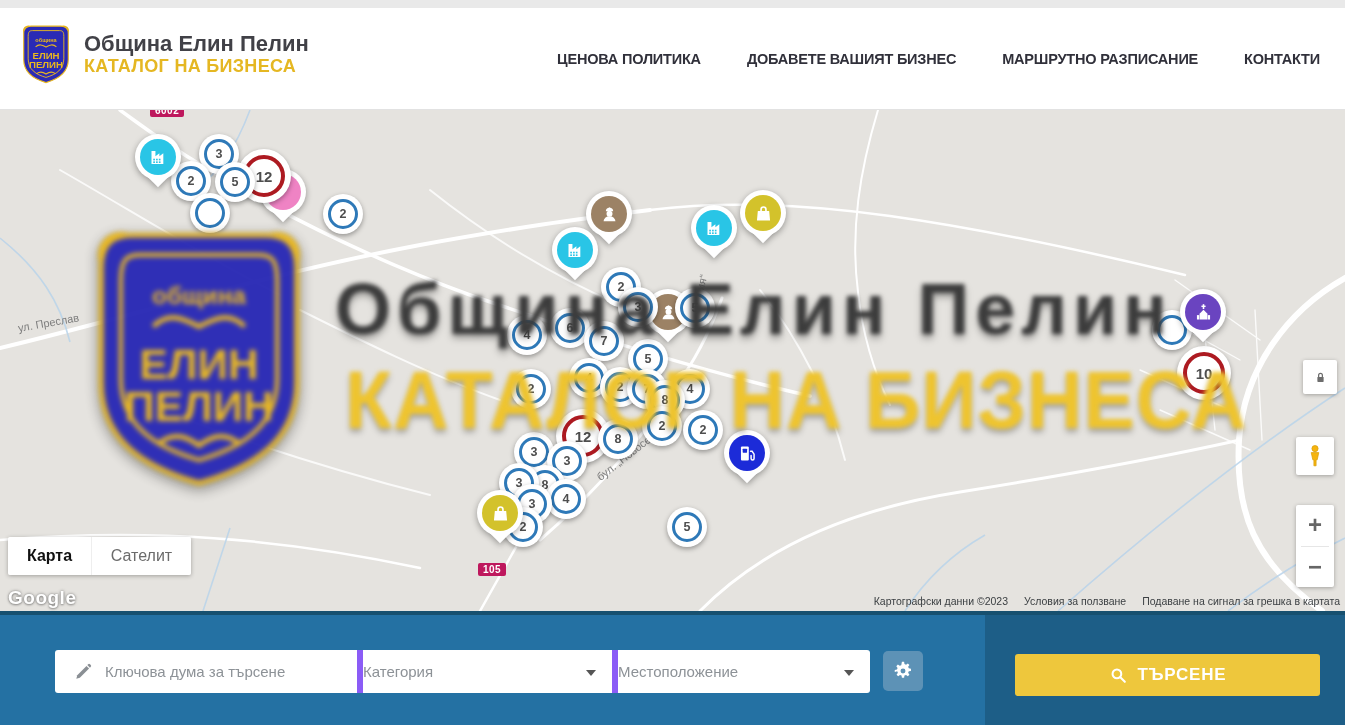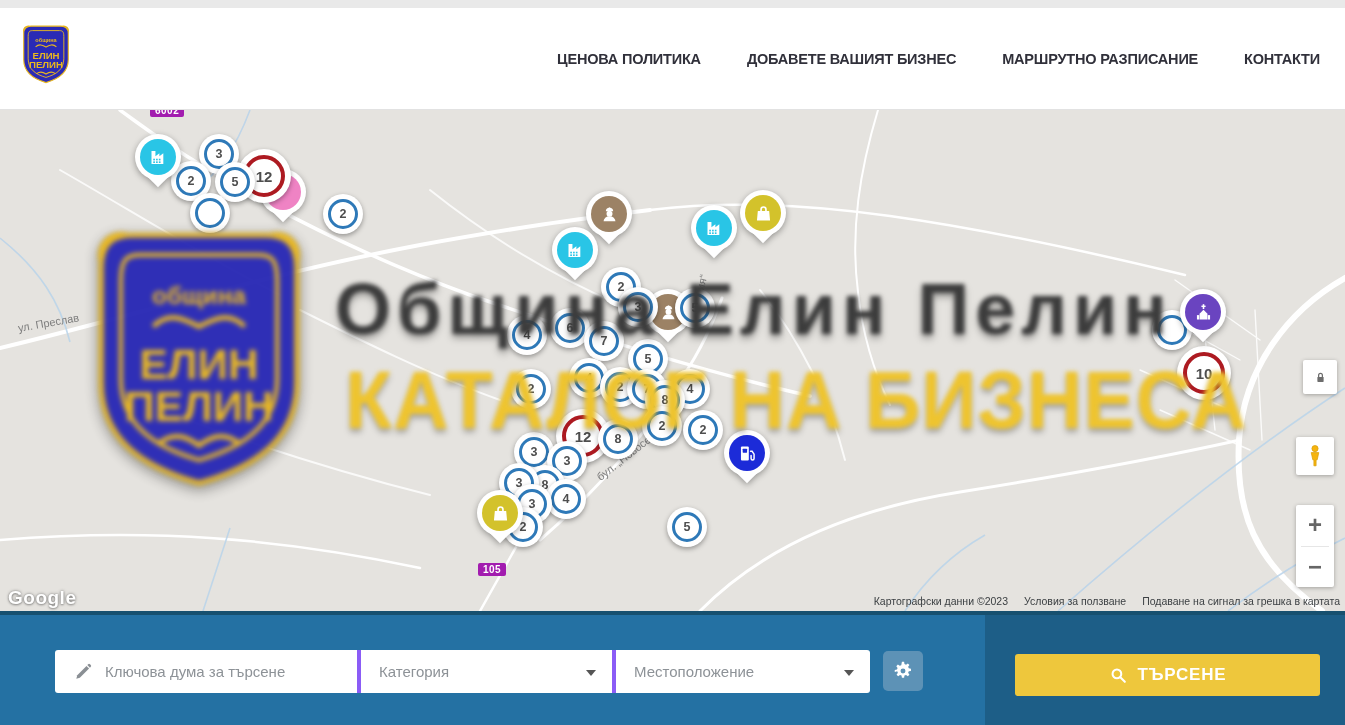--- a/index.html
+++ b/index.html
@@ -14,21 +14,21 @@
   .brand-title{font-size:22px;font-weight:bold;color:#414147;line-height:1.15;}
   .brand-subtitle{font-size:18px;font-weight:bold;color:#e5b722;letter-spacing:.3px;}
   .nav{position:absolute;right:25px;top:0;height:102px;display:flex;align-items:center;gap:46px;}
   .nav-item{font-size:14.5px;font-weight:bold;color:#30303a;text-transform:uppercase;
             letter-spacing:-.2px;cursor:pointer;white-space:nowrap;}
 
   
   .map{position:absolute;left:0;top:110px;width:1345px;height:501px;background:#e5e3df;overflow:hidden;}
   .roads{position:absolute;left:0;top:0;}
   .street-label{position:absolute;font-size:11px;color:#7e7e7e;white-space:nowrap;transform-origin:left center;}
-  .road-badge{position:absolute;background:#a21caf;color:#fff;font-size:10px;font-weight:bold;
+  .road-badge{position:absolute;background:#be185d;color:#fff;font-size:10px;font-weight:bold;
               padding:1px 5px;border-radius:2px;letter-spacing:.5px;}
 
   
   .cluster{position:absolute;width:40px;height:40px;background:#fff;border-radius:50%;
            box-shadow:0 2px 5px rgba(0,0,0,.35);display:flex;align-items:center;justify-content:center;}
   .cluster .ring{width:24px;height:24px;border:3px solid #2e79b8;border-radius:50%;
                  display:flex;align-items:center;justify-content:center;
                  font-size:12.5px;font-weight:bold;color:#4e4e4e;}
   .cluster.lg{width:54px;height:54px;}
   .cluster.lg .ring{width:34px;height:34px;border-width:4px;font-size:15px;}
@@ -72,21 +72,21 @@
   .bottombar{position:absolute;left:0;top:611px;width:1345px;height:114px;background:#2471a3;
              border-top:4px solid #17506f;box-sizing:border-box;}
   .bottombar .right-panel{position:absolute;right:0;top:0;width:360px;height:110px;background:#1d5e87;}
   .fields{position:absolute;left:55px;top:35px;width:815px;height:43px;background:#fff;border-radius:3px;
           display:flex;align-items:stretch;}
   .field{display:flex;align-items:center;position:relative;box-sizing:border-box;}
   .field.kw{width:302px;padding-left:18px;gap:10px;}
   .field.kw input{border:none;outline:none;font-size:15px;width:230px;color:#8b5cf6;
                   font-family:"Liberation Sans","DejaVu Sans",sans-serif;background:transparent;}
   .field.kw input::placeholder{color:#8d9297;}
-  .field.sel{border-left:4px solid #8b5cf6;padding-left:18px;cursor:pointer;}
+  .field.sel{border-left:6px solid #8b5cf6;cursor:pointer;}
   .field.cat{width:255px;}
   .field.loc{width:258px;}
   .field .sel-label{font-size:15px;color:#8d9297;}
   .caret{position:absolute;right:16px;top:50%;margin-top:-2px;width:0;height:0;
          border-left:5px solid transparent;border-right:5px solid transparent;border-top:6px solid #555;}
   .gearbtn{position:absolute;left:883px;top:36px;width:40px;height:40px;background:#5d92b6;border-radius:5px;
            display:flex;align-items:center;justify-content:center;cursor:pointer;}
   .searchbtn{position:absolute;left:30px;top:39px;width:305px;height:42px;background:#eec73c;border:none;
              border-radius:3px;display:flex;align-items:center;justify-content:center;gap:10px;
              font-size:17px;font-weight:bold;color:#fff;letter-spacing:.8px;cursor:pointer;
@@ -101,20 +101,24 @@
       <circle cx="22" cy="22" r="12" fill="#2a2ab5" stroke="#e8b71f" stroke-width="4"></circle>
       <circle cx="118" cy="22" r="12" fill="#2a2ab5" stroke="#e8b71f" stroke-width="4"></circle>
       <path d="M10,30 C10,14 18,10 30,10 L110,10 C122,10 130,14 130,30 L130,100 C130,135 105,152 70,162 C35,152 10,135 10,100 Z" fill="#2a2ab5" stroke="#e8b71f" stroke-width="3"></path>
       <path d="M22,38 C22,24 26,22 34,22 L106,22 C114,22 118,24 118,38 L118,98 C118,126 98,140 70,148 C42,140 22,126 22,98 Z" fill="none" stroke="#e8b71f" stroke-width="2.5"></path>
       <text x="70" y="52" text-anchor="middle" font-size="15" font-weight="bold" fill="#e8b71f">община</text>
       <path d="M42,66 C52,56 62,62 70,66 C78,62 88,56 98,66" fill="none" stroke="#e8b71f" stroke-width="3"></path>
       <text x="70" y="98" text-anchor="middle" font-size="26" font-weight="bold" fill="#e8b71f">ЕЛИН</text>
       <text x="70" y="124" text-anchor="middle" font-size="26" font-weight="bold" fill="#e8b71f">ПЕЛИН</text>
       <path d="M45,138 C55,130 63,134 70,139 C77,134 85,130 95,138" fill="none" stroke="#e8b71f" stroke-width="3"></path>
     </svg>
+    <div>
+      <div class="brand-title">Община Елин Пелин</div>
+      <div class="brand-subtitle">КАТАЛОГ НА БИЗНЕСА</div>
+    </div>
   </div>
   <nav class="nav">
       <a class="nav-item">ЦЕНОВА ПОЛИТИКА</a>
       <a class="nav-item">ДОБАВЕТЕ ВАШИЯТ БИЗНЕС</a>
       <a class="nav-item">МАРШРУТНО РАЗПИСАНИЕ</a>
       <a class="nav-item">КОНТАКТИ</a>
     </nav>
 </div>
 
 <div class="map">
@@ -394,20 +398,24 @@
     <path d="M22,38 C22,24 26,22 34,22 L106,22 C114,22 118,24 118,38 L118,98 C118,126 98,140 70,148 C42,140 22,126 22,98 Z" fill="none" stroke="#e8b71f" stroke-width="2.5"></path>
     <text x="70" y="52" text-anchor="middle" font-size="15" font-weight="bold" fill="#e8b71f">община</text>
     <path d="M42,66 C52,56 62,62 70,66 C78,62 88,56 98,66" fill="none" stroke="#e8b71f" stroke-width="3"></path>
     <text x="70" y="98" text-anchor="middle" font-size="26" font-weight="bold" fill="#e8b71f">ЕЛИН</text>
     <text x="70" y="124" text-anchor="middle" font-size="26" font-weight="bold" fill="#e8b71f">ПЕЛИН</text>
     <path d="M45,138 C55,130 63,134 70,139 C77,134 85,130 95,138" fill="none" stroke="#e8b71f" stroke-width="3"></path>
   </svg>
   <div class="wm-title">Община Елин Пелин</div>
   <div class="wm-subtitle">КАТАЛОГ НА БИЗНЕСА</div>
 
+  <div class="maptype">
+    <div class="btn active">Карта</div>
+    <div class="btn inactive">Сателит</div>
+  </div>
   <div class="google-logo">Google</div>
   <div class="attribution">
       <span>Картографски данни ©2023</span>
       <span>Условия за ползване</span>
       <span>Подаване на сигнал за грешка в картата</span>
     </div>
 
   <div class="ctl ctl-lock">
     <svg viewBox="0 0 24 24" width="15" height="15">
       <path d="M9 11V8.5a3 3 0 0 1 6 0V11" fill="none" stroke="#6d6d6d" stroke-width="2"></path>

